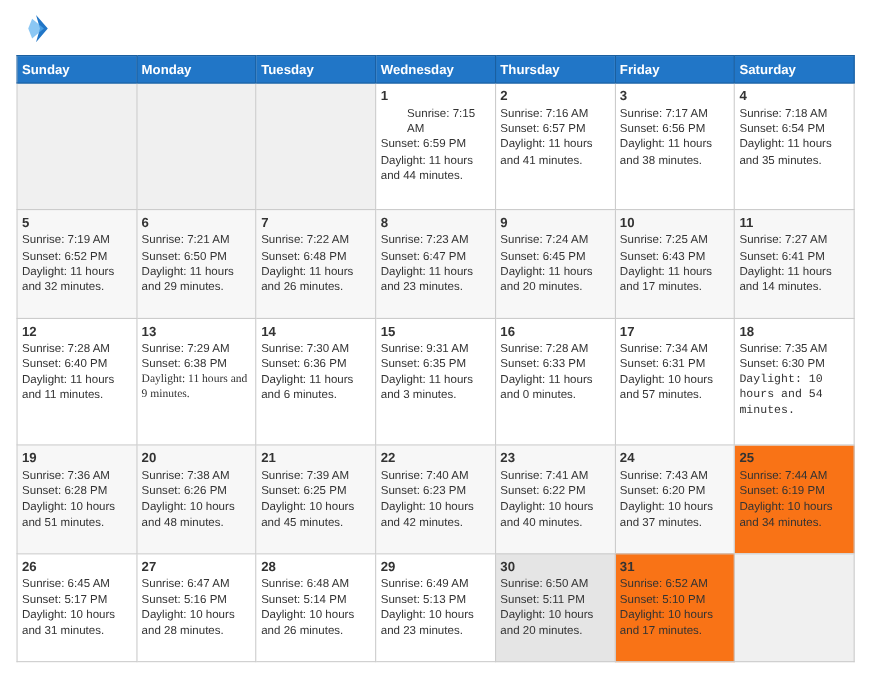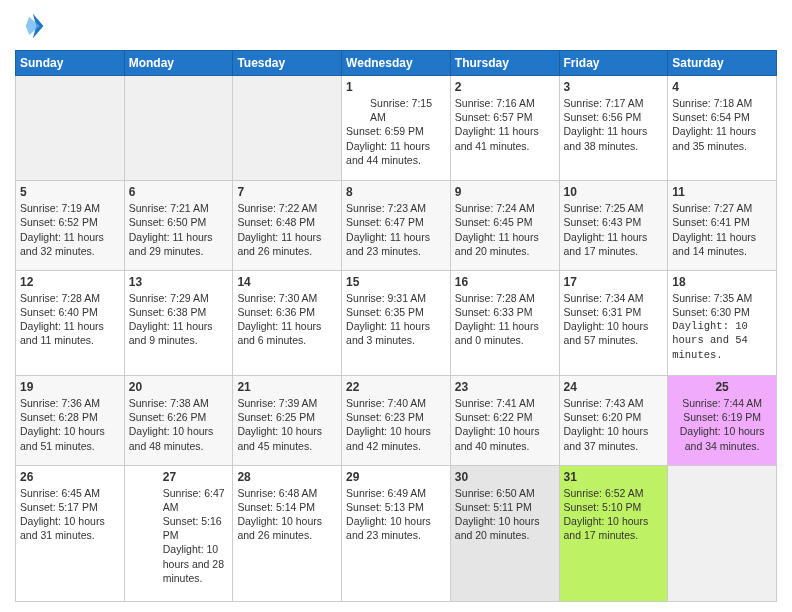--- a/index.html
+++ b/index.html
@@ -208,21 +208,21 @@
           <td style="background: rgb(255, 255, 255);">
             <span class="day-num">12</span>
             <span style="display: block; line-height: 1.35;">Sunrise: 7:28 AM</span>
             <span style="display: block; line-height: 1.35;">Sunset: 6:40 PM</span>
             <span style="display: block; line-height: 1.35;">Daylight: 11 hours and 11 minutes.</span>
           </td>
           <td style="background: rgb(255, 255, 255);">
             <span class="day-num">13</span>
             <span style="display: block; line-height: 1.35;">Sunrise: 7:29 AM</span>
             <span style="display: block; line-height: 1.35;">Sunset: 6:38 PM</span>
-            <span style="display: block; line-height: 1.35;">Daylight: 11 hours and 9 minutes.</span>
+            <span style="display: block; line-height: 1.35; font-family: Liberation Serif, serif;">Daylight: 11 hours and 9 minutes.</span>
           </td>
           <td style="background: rgb(255, 255, 255);">
             <span class="day-num">14</span>
             <span style="display: block; line-height: 1.35;">Sunrise: 7:30 AM</span>
             <span style="display: block; line-height: 1.35;">Sunset: 6:36 PM</span>
             <span style="display: block; line-height: 1.35;">Daylight: 11 hours and 6 minutes.</span>
           </td>
           <td style="background: rgb(255, 255, 255);">
             <span class="day-num">15</span>
             <span style="display: block; line-height: 1.35;">Sunrise: 9:31 AM</span>
@@ -278,35 +278,35 @@
             <span style="display: block; line-height: 1.35;">Sunrise: 7:41 AM</span>
             <span style="display: block; line-height: 1.35;">Sunset: 6:22 PM</span>
             <span style="display: block; line-height: 1.35;">Daylight: 10 hours and 40 minutes.</span>
           </td>
           <td style="background: rgb(247, 247, 247);">
             <span class="day-num">24</span>
             <span style="display: block; line-height: 1.35;">Sunrise: 7:43 AM</span>
             <span style="display: block; line-height: 1.35;">Sunset: 6:20 PM</span>
             <span style="display: block; line-height: 1.35;">Daylight: 10 hours and 37 minutes.</span>
           </td>
-          <td style="background: #f0abfc; text-align: center;">
+          <td style="background: #f97316;">
             <span class="day-num">25</span>
             <span style="display: block; line-height: 1.35;">Sunrise: 7:44 AM</span>
             <span style="display: block; line-height: 1.35;">Sunset: 6:19 PM</span>
             <span style="display: block; line-height: 1.35;">Daylight: 10 hours and 34 minutes.</span>
           </td>
         </tr>
         <tr>
           <td style="background: rgb(255, 255, 255);">
             <span class="day-num">26</span>
             <span style="display: block; line-height: 1.35;">Sunrise: 6:45 AM</span>
             <span style="display: block; line-height: 1.35;">Sunset: 5:17 PM</span>
             <span style="display: block; line-height: 1.35;">Daylight: 10 hours and 31 minutes.</span>
           </td>
-          <td style="background: rgb(255, 255, 255); padding-left: 38px;">
+          <td style="background: rgb(255, 255, 255);">
             <span class="day-num">27</span>
             <span style="display: block; line-height: 1.35;">Sunrise: 6:47 AM</span>
             <span style="display: block; line-height: 1.35;">Sunset: 5:16 PM</span>
             <span style="display: block; line-height: 1.35;">Daylight: 10 hours and 28 minutes.</span>
           </td>
           <td style="background: rgb(255, 255, 255);">
             <span class="day-num">28</span>
             <span style="display: block; line-height: 1.35;">Sunrise: 6:48 AM</span>
             <span style="display: block; line-height: 1.35;">Sunset: 5:14 PM</span>
             <span style="display: block; line-height: 1.35;">Daylight: 10 hours and 26 minutes.</span>
@@ -316,21 +316,21 @@
             <span style="display: block; line-height: 1.35;">Sunrise: 6:49 AM</span>
             <span style="display: block; line-height: 1.35;">Sunset: 5:13 PM</span>
             <span style="display: block; line-height: 1.35;">Daylight: 10 hours and 23 minutes.</span>
           </td>
           <td style="background: #e5e5e5;">
             <span class="day-num">30</span>
             <span style="display: block; line-height: 1.35;">Sunrise: 6:50 AM</span>
             <span style="display: block; line-height: 1.35;">Sunset: 5:11 PM</span>
             <span style="display: block; line-height: 1.35;">Daylight: 10 hours and 20 minutes.</span>
           </td>
-          <td style="background: #bef264;">
+          <td style="background: #f97316;">
             <span class="day-num">31</span>
             <span style="display: block; line-height: 1.35;">Sunrise: 6:52 AM</span>
             <span style="display: block; line-height: 1.35;">Sunset: 5:10 PM</span>
             <span style="display: block; line-height: 1.35;">Daylight: 10 hours and 17 minutes.</span>
           </td>
           <td class="empty"></td>
         </tr>
       </tbody>
   </table>
 </div>

